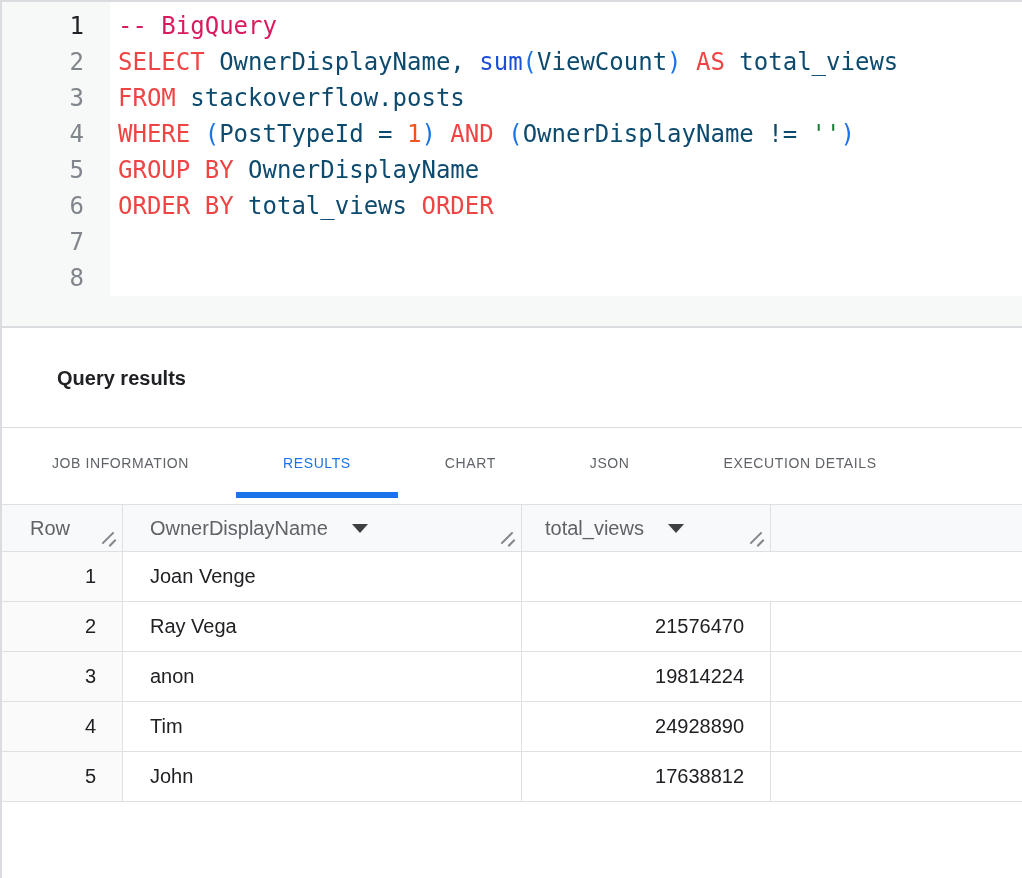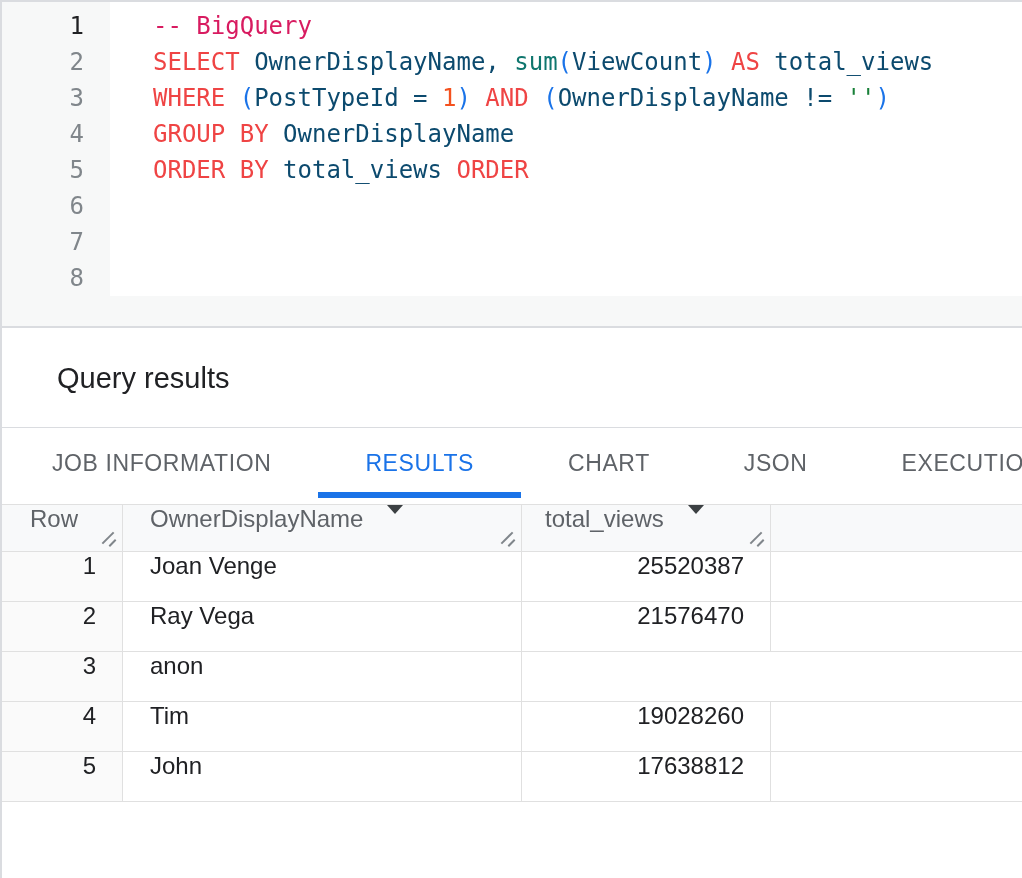--- a/index.html
+++ b/index.html
@@ -12,52 +12,52 @@
   .edge-left { position:absolute; top:0; left:0; width:2px; height:878px; background:#DADCE0; z-index:9; }
 
   
   .editor-panel { height:330px; }
   .editor-scroll { display:flex; height:296px; }
   .gutter { width:110px; background:#F7F8F8; padding-top:8px;
             font-family:"DejaVu Sans Mono","Liberation Mono",monospace;
             font-size:24px; line-height:36px; text-align:right; }
   .ln { padding-right:26px; color:#80868B; }
   .ln-active { color:#202124; }
-  .code-area { flex:1; padding:8px 0 0 8px; background:#fff; overflow:hidden;margin-left:35px; }
+  .code-area { flex:1; padding:8px 0 0 8px; background:#fff; overflow:hidden; }
   .code-line { font-family:"DejaVu Sans Mono","Liberation Mono",monospace;
                font-size:24px; line-height:36px; white-space:pre; }
   .tok-kw  { color:#ef4444; }
-  .tok-fn  { color:#0f766e; }
+  .tok-fn  { color:#1d4ed8; }
   .tok-par { color:#1A73E8; }
   .tok-id  { color:#0c4a6e; }
   .tok-num { color:#F4511E; }
   .tok-str { color:#188038; }
   .tok-com { color:#D81B60; }
   .editor-strip { height:32px; background:#F7F8F8; border-bottom:2px solid #DADCE0; }
 
   
   .results-header { height:98px; display:flex; align-items:center; padding-left:57px;
                     border-bottom:1px solid #DADCE0; background:#fff; }
-  .results-title { font-size:29px; font-weight:400; color:#202124; }
+  .results-title { font-size:20px; font-weight:700; color:#202124; }
 
   
   .tabbar { height:70px; display:flex; align-items:stretch; padding-left:5px;
             background:#fff; white-space:nowrap; }
   .tab { position:relative; display:flex; align-items:center; padding:0 47px;
-         font-size:23px; font-weight:500; letter-spacing:0.6px; color:#5F6368; cursor:pointer; }
+         font-size:14px; font-weight:500; letter-spacing:0.6px; color:#5F6368; cursor:pointer; }
   .tab-active { color:#1A73E8; }
   .tab-active::after { content:""; position:absolute; left:0; right:0; bottom:0;
                        height:6px; background:#1A73E8; }
 
   
   .results-table { margin-top:6px; }
   .tr { display:grid; grid-template-columns:123px 399px 249px minmax(0,1fr);
         height:50px; border-bottom:1px solid #E0E0E0; }
   .tr-head { height:48px; background:#F8F9FA; border-top:1px solid #E0E0E0; }
-  .td { display:flex; align-items:flex-start; font-size:24px; color:#202124; position:relative; }
+  .td { display:flex; align-items:center; font-size:20px; color:#202124; position:relative; }
   .b-r { border-right:1px solid #E0E0E0; }
   .th { color:#5F6368; font-weight:500; }
   .c-rowhead { padding-left:30px; }
   .c-rownum  { justify-content:flex-end; padding-right:26px; background:#FAFAFA; }
   .c-namehead, .c-name { padding-left:27px; }
   .c-viewshead { padding-left:23px; }
   .c-views { justify-content:flex-end; padding-right:26px; }
 
   .sort-arrow { display:inline-block; width:0; height:0; margin-left:24px;
                 border-left:8px solid transparent; border-right:8px solid transparent;
@@ -83,20 +83,21 @@
           <div class="ln">3</div>
           <div class="ln">4</div>
           <div class="ln">5</div>
           <div class="ln">6</div>
           <div class="ln">7</div>
           <div class="ln">8</div>
         </div>
       <div class="code-area" id="code-area">
           <div class="code-line"><span class="tok-com">-- BigQuery</span></div>
           <div class="code-line"><span class="tok-kw">SELECT</span><span class="tok-id"> OwnerDisplayName, </span><span class="tok-fn">sum</span><span class="tok-par">(</span><span class="tok-id">ViewCount</span><span class="tok-par">)</span><span class="tok-id"> </span><span class="tok-kw">AS</span><span class="tok-id"> total_views</span></div>
+          <div class="code-line"><span class="tok-kw">FROM</span><span class="tok-id"> stackoverflow.posts</span></div>
           <div class="code-line"><span class="tok-kw">WHERE</span><span class="tok-id"> </span><span class="tok-par">(</span><span class="tok-id">PostTypeId = </span><span class="tok-num">1</span><span class="tok-par">)</span><span class="tok-id"> </span><span class="tok-kw">AND</span><span class="tok-id"> </span><span class="tok-par">(</span><span class="tok-id">OwnerDisplayName != </span><span class="tok-str">''</span><span class="tok-par">)</span></div>
           <div class="code-line"><span class="tok-kw">GROUP BY</span><span class="tok-id"> OwnerDisplayName</span></div>
           <div class="code-line"><span class="tok-kw">ORDER BY</span><span class="tok-id"> total_views </span><span class="tok-kw">ORDER</span></div>
         </div>
     </div>
     <div class="editor-strip"></div>
   </div>
 
   <div class="results-header">
     <div class="results-title">Query results</div>
@@ -124,38 +125,38 @@
         <div class="td th b-r c-viewshead">
           <span>total_views</span>
           <span class="sort-arrow"></span>
           <span class="resize-handle"></span>
         </div>
         <div class="td th"></div>
       </div>
       <div class="tr">
         <div class="td b-r c-rownum">1</div>
         <div class="td b-r c-name">Joan Venge</div>
-        <div class="td b-r c-views">25520387</div>
         <div class="td"></div>
       </div>
       <div class="tr">
         <div class="td b-r c-rownum">2</div>
         <div class="td b-r c-name">Ray Vega</div>
         <div class="td b-r c-views">21576470</div>
         <div class="td"></div>
       </div>
       <div class="tr">
         <div class="td b-r c-rownum">3</div>
         <div class="td b-r c-name">anon</div>
+        <div class="td b-r c-views">19814224</div>
         <div class="td"></div>
       </div>
       <div class="tr">
         <div class="td b-r c-rownum">4</div>
         <div class="td b-r c-name">Tim</div>
-        <div class="td b-r c-views">19028260</div>
+        <div class="td b-r c-views">24928890</div>
         <div class="td"></div>
       </div>
       <div class="tr">
         <div class="td b-r c-rownum">5</div>
         <div class="td b-r c-name">John</div>
         <div class="td b-r c-views">17638812</div>
         <div class="td"></div>
       </div>
     </div>
 </div>

